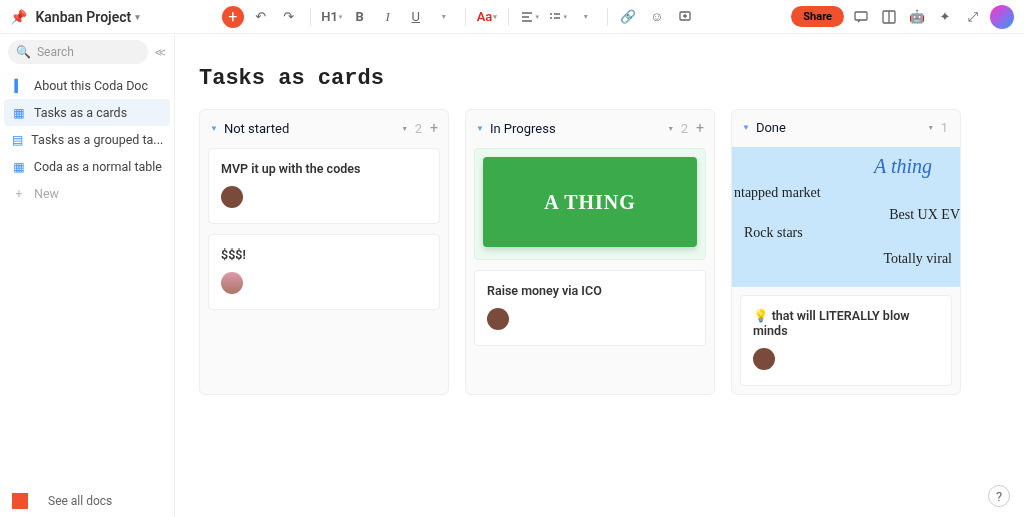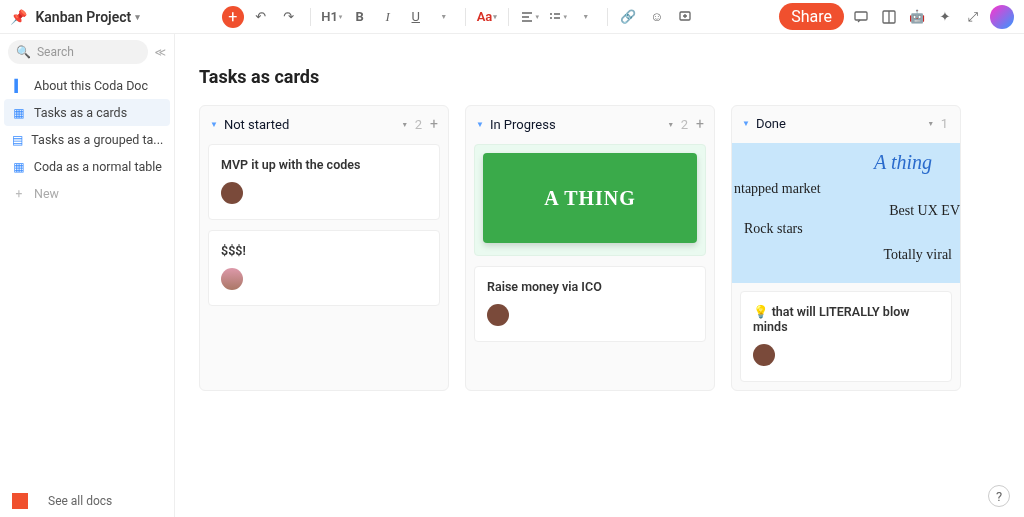--- a/index.html
+++ b/index.html
@@ -9,38 +9,38 @@
   .pin { color: #f0502e; font-size: 14px; margin-right: 2px; }
   .doc-title { font-weight: 600; font-size: 14px; display: flex; align-items: center; gap: 4px; }
   .doc-title .chev { font-size: 9px; color: #888; }
   .spacer-flex { flex: 1; }
   .tb-btn { width: 22px; height: 22px; display: flex; align-items: center; justify-content: center; color: #666; font-size: 13px; border-radius: 4px; cursor: pointer; }
   .add-circle { width: 22px; height: 22px; border-radius: 50%; background: #f0502e; color: #fff; display: flex; align-items: center; justify-content: center; font-size: 16px; font-weight: 400; }
   .tb-sep { width: 1px; height: 18px; background: #e5e5e5; margin: 0 4px; }
   .tb-drop { display: flex; gap: 1px; }
   .tb-drop .chev { font-size: 7px; color: #999; }
   .txt-color { color: #d93025; font-weight: 600; }
-  .share-btn { background: #f0502e; color: #ffffff; font-weight: 400; padding: 4px 12px; border-radius: 14px; font-size: 16px; }
+  .share-btn { background: #f0502e; color: #000000; font-weight: 700; padding: 4px 12px; border-radius: 14px; font-size: 11px; }
   .avatar-top { width: 24px; height: 24px; border-radius: 50%; background: linear-gradient(135deg,#f3c,#39f); }
   
   .body-wrap { display: flex; height: calc(100% - 34px); }
   .sidebar { width: 175px; border-right: 1px solid #eee; padding-top: 6px; display:flex; flex-direction:column;}
   .search-row { display: flex; align-items: center; gap: 6px; padding: 0 8px 8px 8px; }
   .search-box { flex: 1; background: #f2f2f2; border-radius: 14px; height: 24px; display: flex; align-items: center; padding: 0 8px; color: #999; gap: 6px; font-size: 12px;}
   .collapse { font-size: 11px; color: #aaa; }
   .nav-item { display: flex; align-items: center; gap: 8px; padding: 6px 12px; font-size: 12.5px; color: #444; white-space: nowrap; overflow: hidden; text-overflow: ellipsis; }
   .nav-item.active { background: #eef4fb; border-radius: 4px; margin: 0 4px; padding: 6px 8px;}
   .nav-icon { width: 14px; height: 14px; display:inline-flex; align-items:center; justify-content:center; font-size:12px;}
   .nav-icon.blue { color: #3a8cff; }
   .nav-icon.gray { color: #bbb; }
   .sidebar-footer { margin-top:auto; display:flex; align-items:center; gap:20px; padding:8px 12px; font-size:12px; color:#666; }
   .coda-logo { width:16px; height:16px; background:#f0502e; }
   
   .main { flex: 1; padding: 32px 24px 10px 24px; overflow-x: auto; overflow-y: hidden; position: relative; }
-  .page-title { font-size: 18px; font-weight: 700; margin-bottom: 18px; color:#222;}
+  .page-title { font-size: 22px; font-weight: 700; margin-bottom: 18px; color:#222;font-family:Liberation Mono, monospace;}
   .board { display: flex; gap: 16px; }
   .col { width: 250px; background: #fafafa; border: 1px solid #eee; border-radius: 6px; flex-shrink: 0; display: flex; flex-direction: column;}
   .col.done-col { width: 230px; }
   .col-head { display: flex; align-items: center; padding: 10px 10px; gap: 6px; color: #666; font-size: 13px;}
   .col-head .tri { color:#5aa0ff; font-size:8px; }
   .col-head .name { flex: 1; color:#0f172a;}
   .col-head .chev { font-size:8px; color:#999; }
   .col-head .count { color:#bbb; padding:0 2px;}
   .col-head .plus { color:#999; font-size:14px; }
   .card { background: #fff; border: 1px solid #eee; border-radius: 4px; margin: 2px 8px 8px 8px; padding: 12px; font-size: 12.5px; color:#333; }

